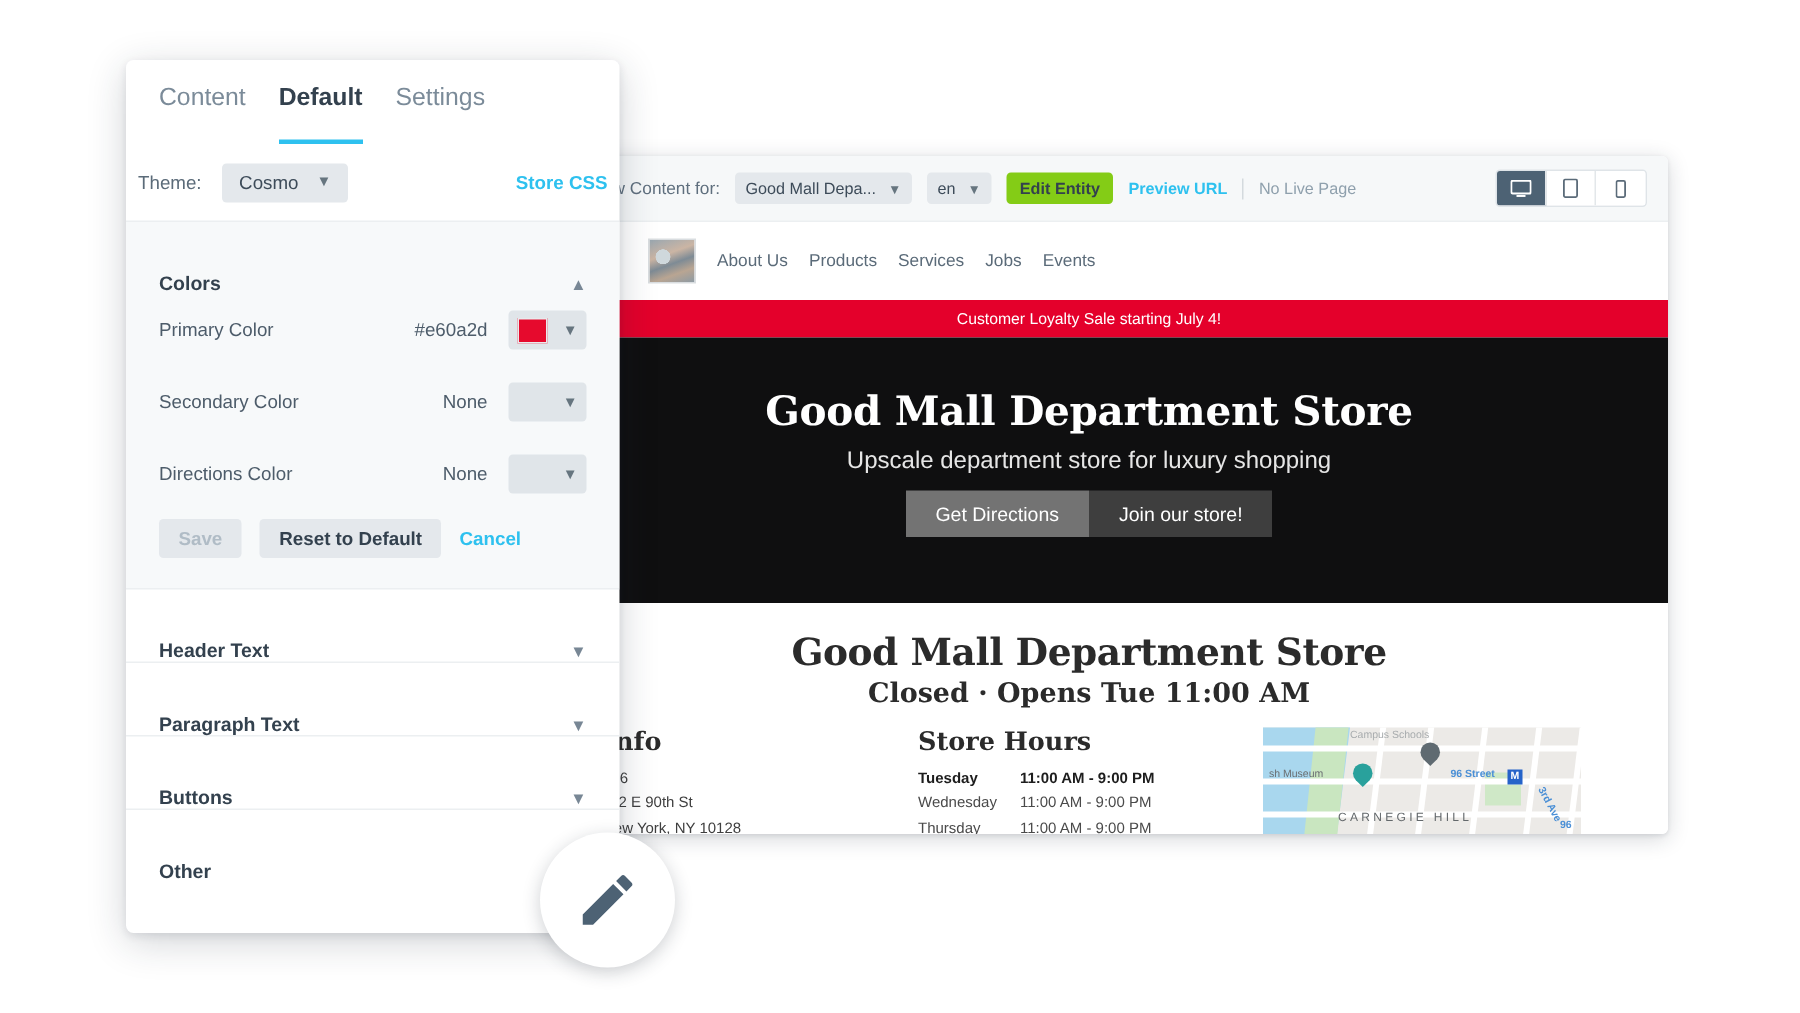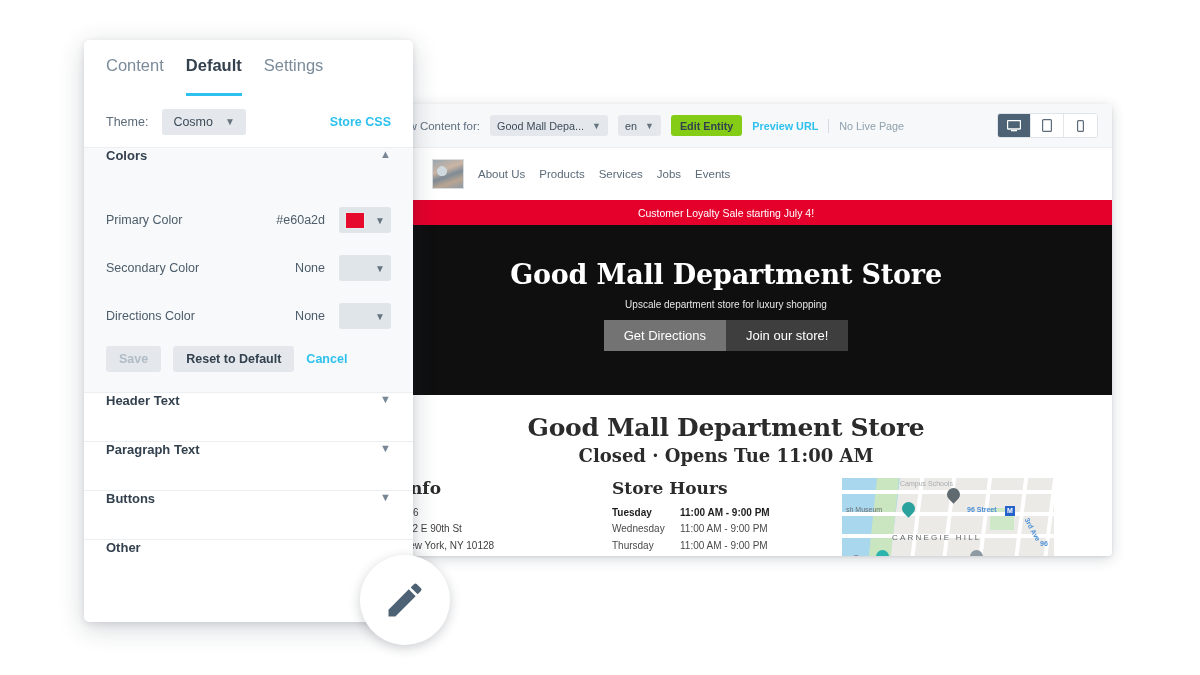--- a/index.html
+++ b/index.html
@@ -81,21 +81,21 @@
     color: #ffffff; font-size: 10.5px;
   }
   .hero {
     background: #0f0f10; padding: 34px 0 44px; text-align: center;
   }
   .hero h1 {
     font-family: "DejaVu Serif", serif;
     font-size: 27px; font-weight: 700; color: #ffffff;
     letter-spacing: -.2px;
   }
-  .hero .sub { color: #e6e6e6; font-size: 10px; margin-top: 9px; }
+  .hero .sub { color: #e6e6e6; font-size: 16px; margin-top: 9px; }
   .hero .btns { margin-top: 10px; display: flex; justify-content: center; gap: 0; }
   .hero .btn {
     font-size: 13px; padding: 8px 20px; color: #ffffff;
   }
   .btn-primary { background: #737373; }
   .btn-secondary { background: #3e3e3e; }
 
   .body-sec { background: #ffffff; padding: 18px 0 0; text-align: center; }
   .body-sec h2 {
     font-family: "DejaVu Serif", serif;
@@ -154,34 +154,34 @@
     display: flex; gap: 22px;
     padding: 16px 22px 0;
     height: 56px;
   }
   .ptab {
     font-size: 16.5px; color: #7b8b99; padding-bottom: 7px;
   }
   .ptab.active { color: #33414e; font-weight: 700; border-bottom: 3px solid #2ec1ef; }
   .theme-row {
     display: flex; align-items: center;
-    padding: 0 22px; height: 52px;
+    padding: 0 8px; height: 52px;
     border-bottom: 1px solid #eceff1;
   }
   .theme-lbl { font-size: 12.5px; color: #5b6b79; }
   .theme-sel {
     margin-left: 14px; background: #e4e8ec; border-radius: 3px;
     height: 26px; display: flex; align-items: center; gap: 12px;
     padding: 0 11px; font-size: 12.5px; color: #3d4b59;
   }
   .theme-sel .cv { font-size: 10px; color: #66757f; }
   .edit-css { margin-left: auto; font-size: 12.5px; color: #2ec1ef; font-weight: 600; }
 
   .acc-head {
-    display: flex; align-items: flex-start;
+    display: flex; align-items: flex-end;
     padding: 0 22px; height: 48px;
     font-size: 13px; font-weight: 700; color: #33414e;
   }
   .acc-head .chev { margin-left: auto; font-size: 11px; color: #788795; font-weight: 400; }
   .acc-open { background: #f7f9fa; }
   .acc-body { background: #f7f9fa; padding: 0 22px 16px; }
   .crow { display: flex; align-items: center; height: 48px; }
   .crow-lbl { font-size: 12.5px; color: #4d5c6a; }
   .crow-val { margin-left: auto; font-size: 12.5px; color: #4d5c6a; }
   .swatch-box {

